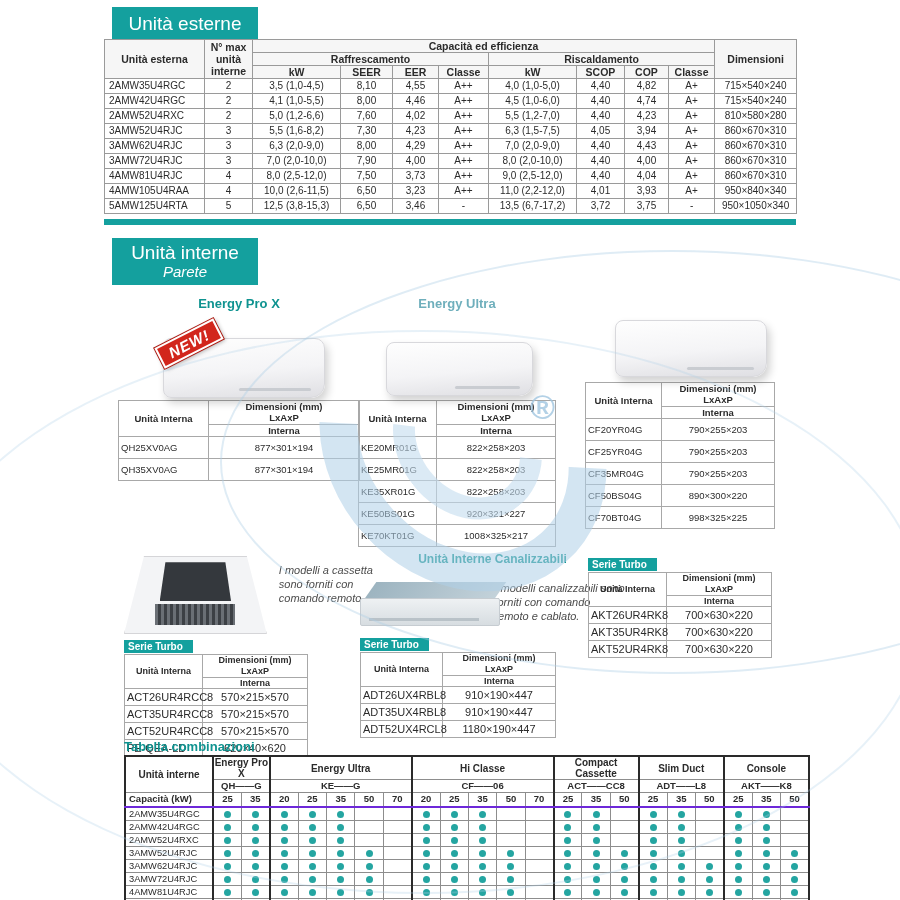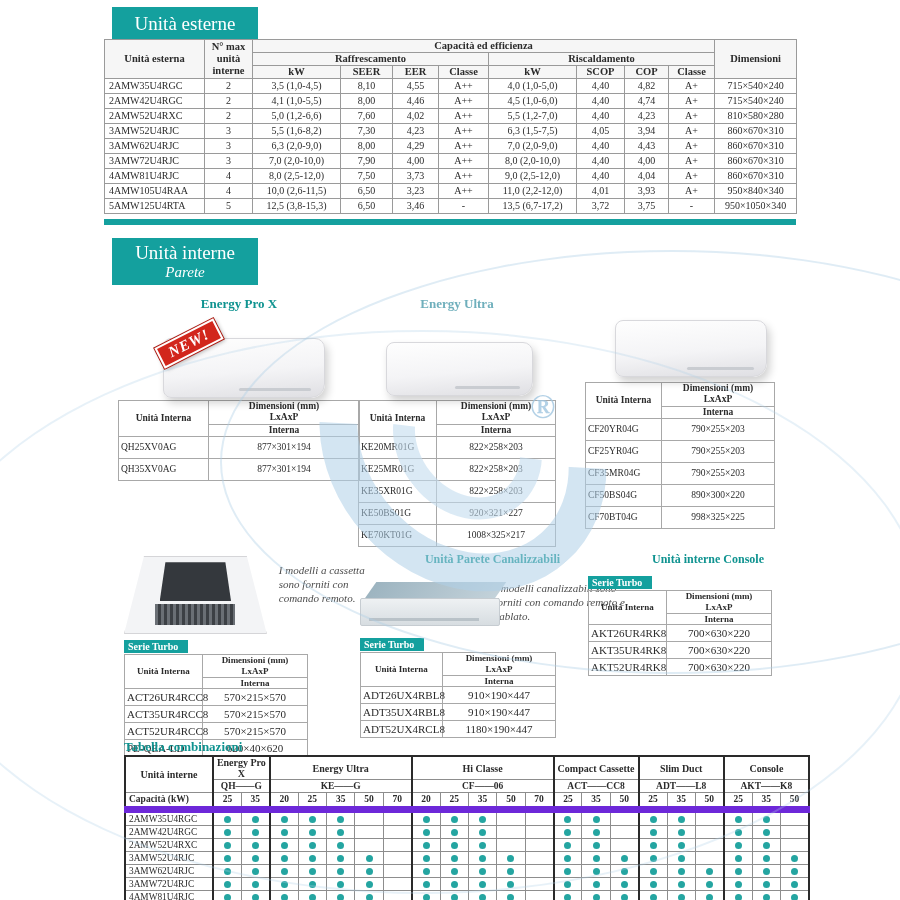--- a/index.html
+++ b/index.html
@@ -1,17 +1,17 @@
 <!DOCTYPE html>
 <html><head>
 <meta charset="utf-8">
 <style>
   html,body{margin:0;padding:0;background:#fff;}
   .page{position:relative;width:900px;height:900px;background:#ffffff;overflow:hidden;
-        font-family:Liberation Serif, serif;color:#2b2b2b;}
+        font-family:Liberation Sans, sans-serif;color:#2b2b2b;}
 
   
   .badge{position:absolute;background:#14a09e;color:#fff;text-align:center;
          display:flex;flex-direction:column;justify-content:center;z-index:2;}
   .badge1{left:112px;top:7px;width:146px;height:33px;font-size:19px;}
   .badge2{left:112px;top:238px;width:146px;height:47px;font-size:19px;line-height:1.1;}
   .badge2 .sub{font-size:15px;font-style:italic;}
 
   
   table{border-collapse:collapse;}
@@ -72,21 +72,21 @@
              padding:1px 10px 1px 4px;margin-top:6px;}
 
   
   .comb-title{position:absolute;left:124px;top:739px;font-weight:bold;font-size:13px;color:#0f9390;z-index:2;}
   #comb-table{position:absolute;left:124px;top:755px;width:686px;table-layout:fixed;font-size:9.5px;z-index:2;background:#fff;}
   #comb-table th,#comb-table td{border:1px solid #8d8d8d;padding:0;text-align:center;line-height:1.1;}
   #comb-table th{font-weight:bold;}
   #comb-table .unitcol{font-size:10px;}
   #comb-table .ghead{font-size:10px;height:13px;}
   #comb-table .mhead{font-size:9.5px;height:12px;}
-  #comb-table .shead,#comb-table .caphead{height:13px;border-bottom:7px solid #6d28d9;}
+  #comb-table .shead,#comb-table .caphead{height:13px;border-bottom:2px solid #6d28d9;}
   #comb-table .caphead{text-align:left;padding-left:3px;}
   #comb-table .gstart{border-left:2px solid #2a2a2a;}
   #comb-table{border:2px solid #2a2a2a;}
   #comb-table td{height:12px;}
   #comb-table .rowmodel{text-align:left;padding-left:3px;font-size:9.3px;white-space:nowrap;}
   .dot{display:inline-block;width:7px;height:7px;border-radius:50%;background:#24a5a1;vertical-align:middle;}
 
   
   .watermark{position:absolute;left:0;top:0;width:900px;height:900px;pointer-events:none;z-index:3;}
   .crescent1{position:absolute;left:330px;top:290px;width:190px;height:235px;border:38px solid transparent;
@@ -442,21 +442,21 @@
           </tr>
           <tr>
             <td class="first">PE-QEA-LD</td>
             <td>620×40×620</td>
           </tr>
         </tbody>
     </table>
   </div>
 
   <div class="sp" style="left:360px;width:265px;">
-    <div class="unit-title">Unità Parete Canalizzabili</div>
+    <div class="unit-title">Unità Interne Canalizzabili</div>
     <div class="sp-row">
       <div class="duct">
         <div class="top"></div>
           <div class="front"></div>
       </div>
       <div class="sp-desc" style="width:160px;">I modelli canalizzabili sono forniti con comando remoto e cablato.</div>
     </div>
     <div class="serie-tab">Serie Turbo</div>
     <table class="mini" style="width:196px;">
       <colgroup>
@@ -486,21 +486,20 @@
           </tr>
           <tr>
             <td class="first">ADT52UX4RCL8</td>
             <td>1180×190×447</td>
           </tr>
         </tbody>
     </table>
   </div>
 
   <div class="sp" style="left:588px;width:240px;">
-    <div class="unit-title">Unità interne Console</div>
     <div class="serie-tab">Serie Turbo</div>
     <table class="mini" style="width:184px;">
       <colgroup>
           <col style="width:78px">
           <col>
         </colgroup>
       <thead>
         <tr>
           <th rowspan="2">Unità Interna</th>
           <th class="dimh">

